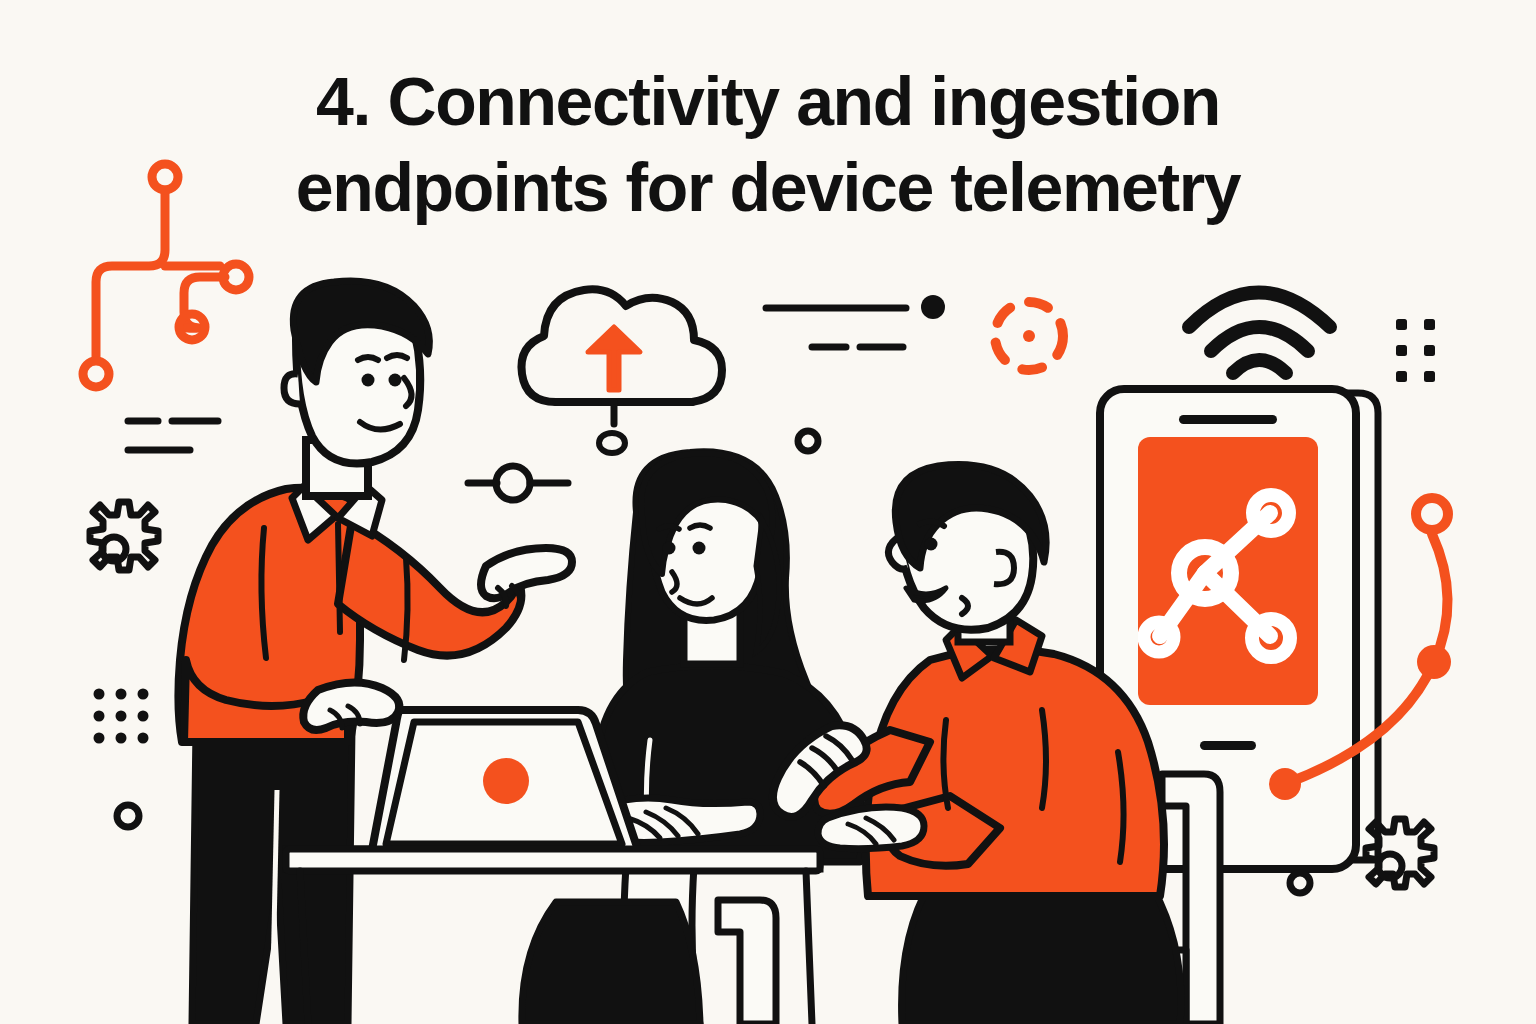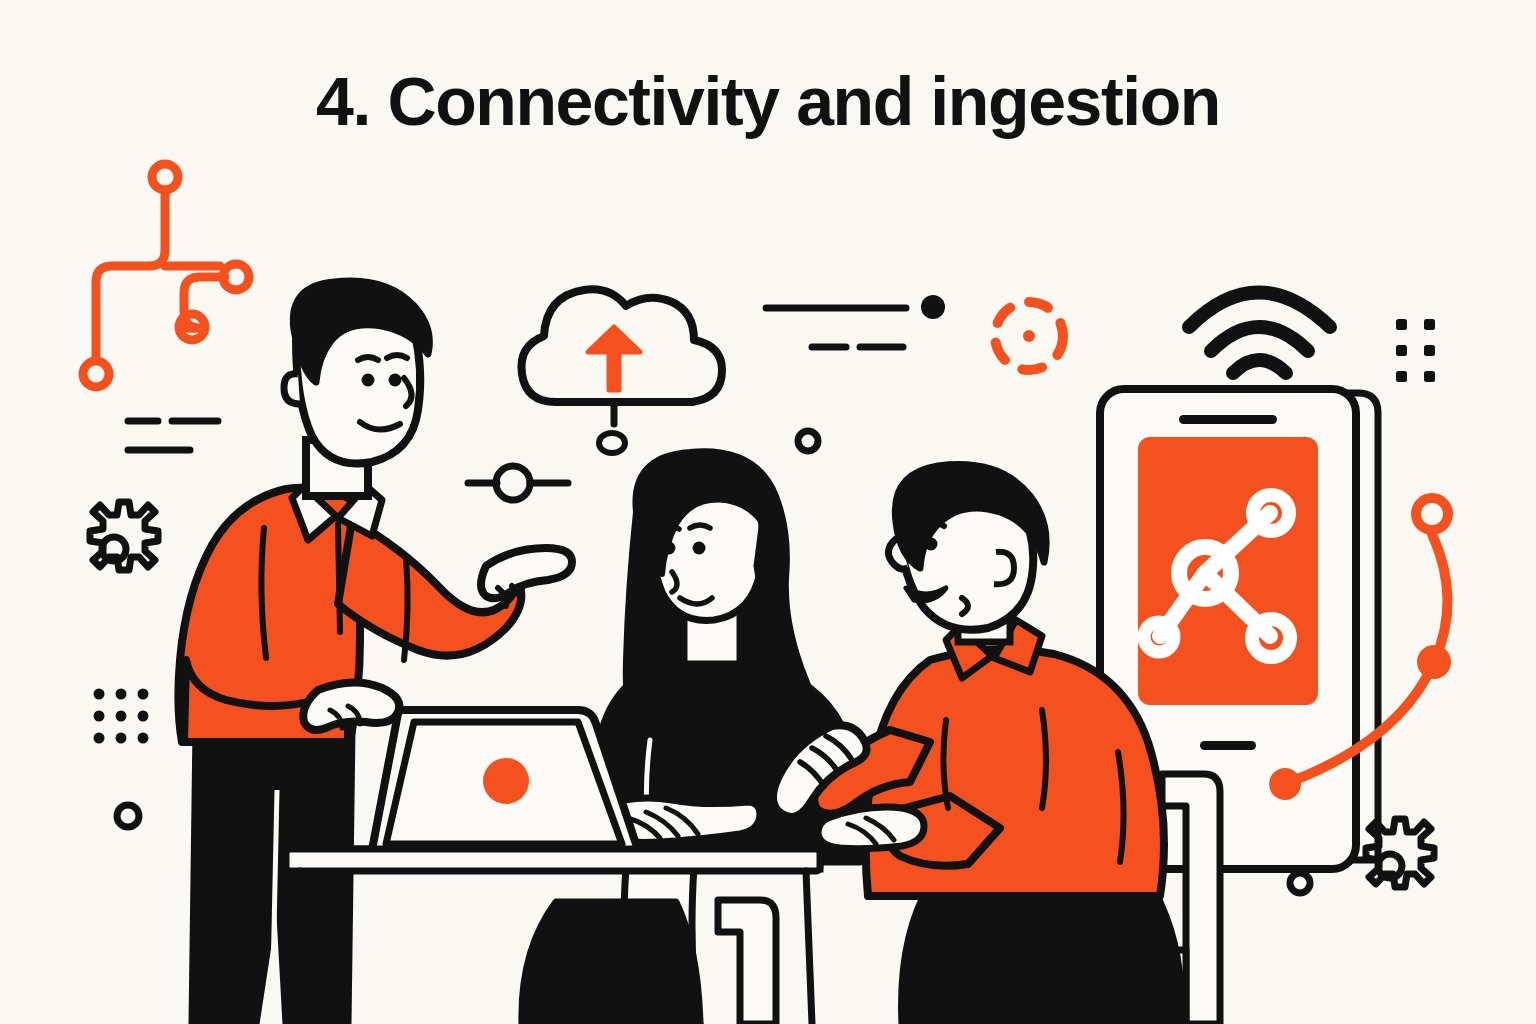--- a/index.html
+++ b/index.html
@@ -44,20 +44,21 @@
   }
   svg { display: block; }
 </style>
 </head>
 <body>
 
 <div id="stage">
 
   <div id="title-block">
     <span class="title-line">4. Connectivity and ingestion</span>
+    <span class="title-line">endpoints for device telemetry</span>
   </div>
 
   <svg id="art" viewBox="0 0 1536 1024" xmlns="http://www.w3.org/2000/svg">
 
     <defs>
       <clipPath id="clip-phone-screen">
         <rect x="1138" y="437" width="180" height="268" rx="12"></rect>
       </clipPath>
     </defs>
 

